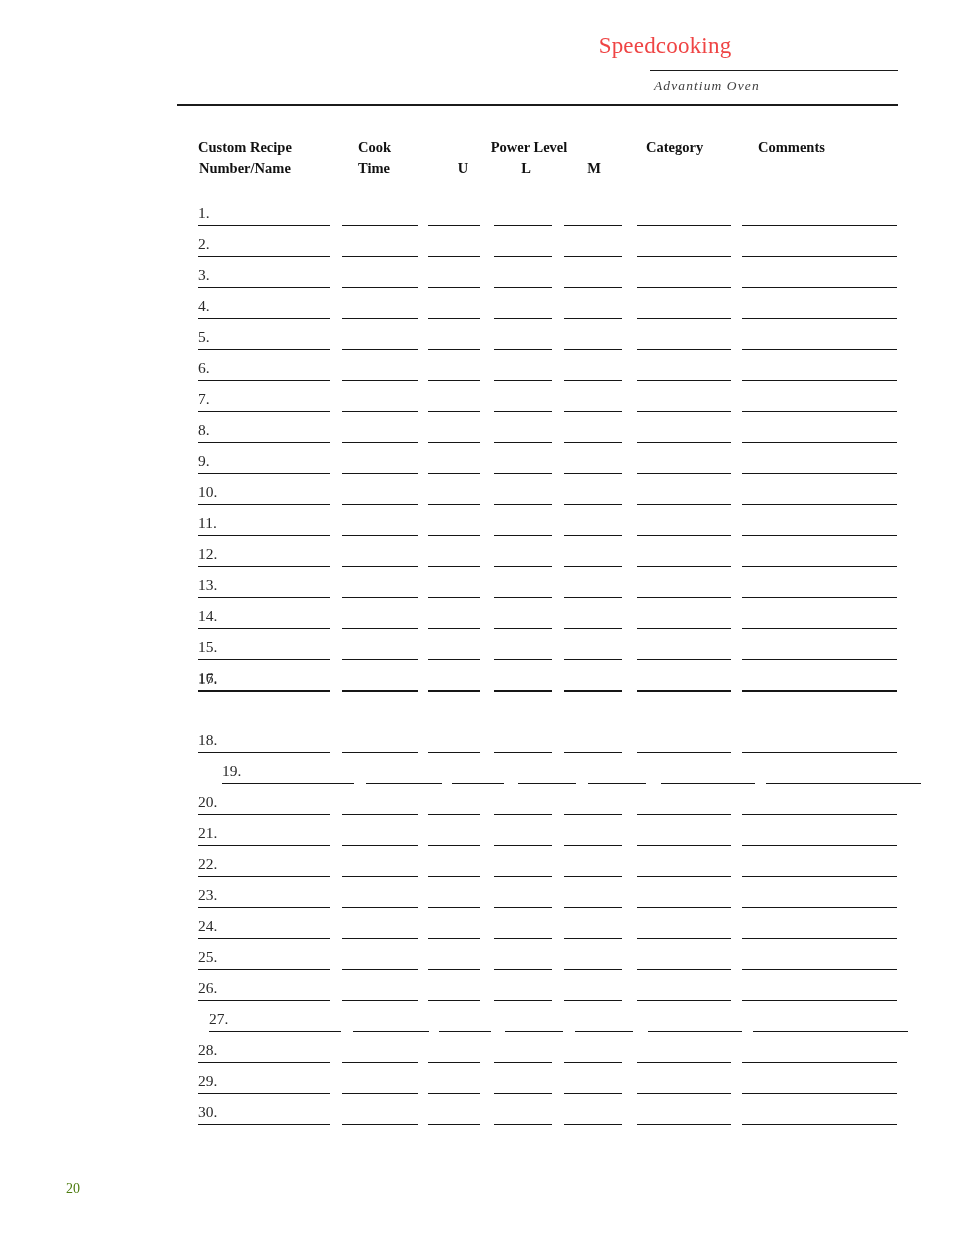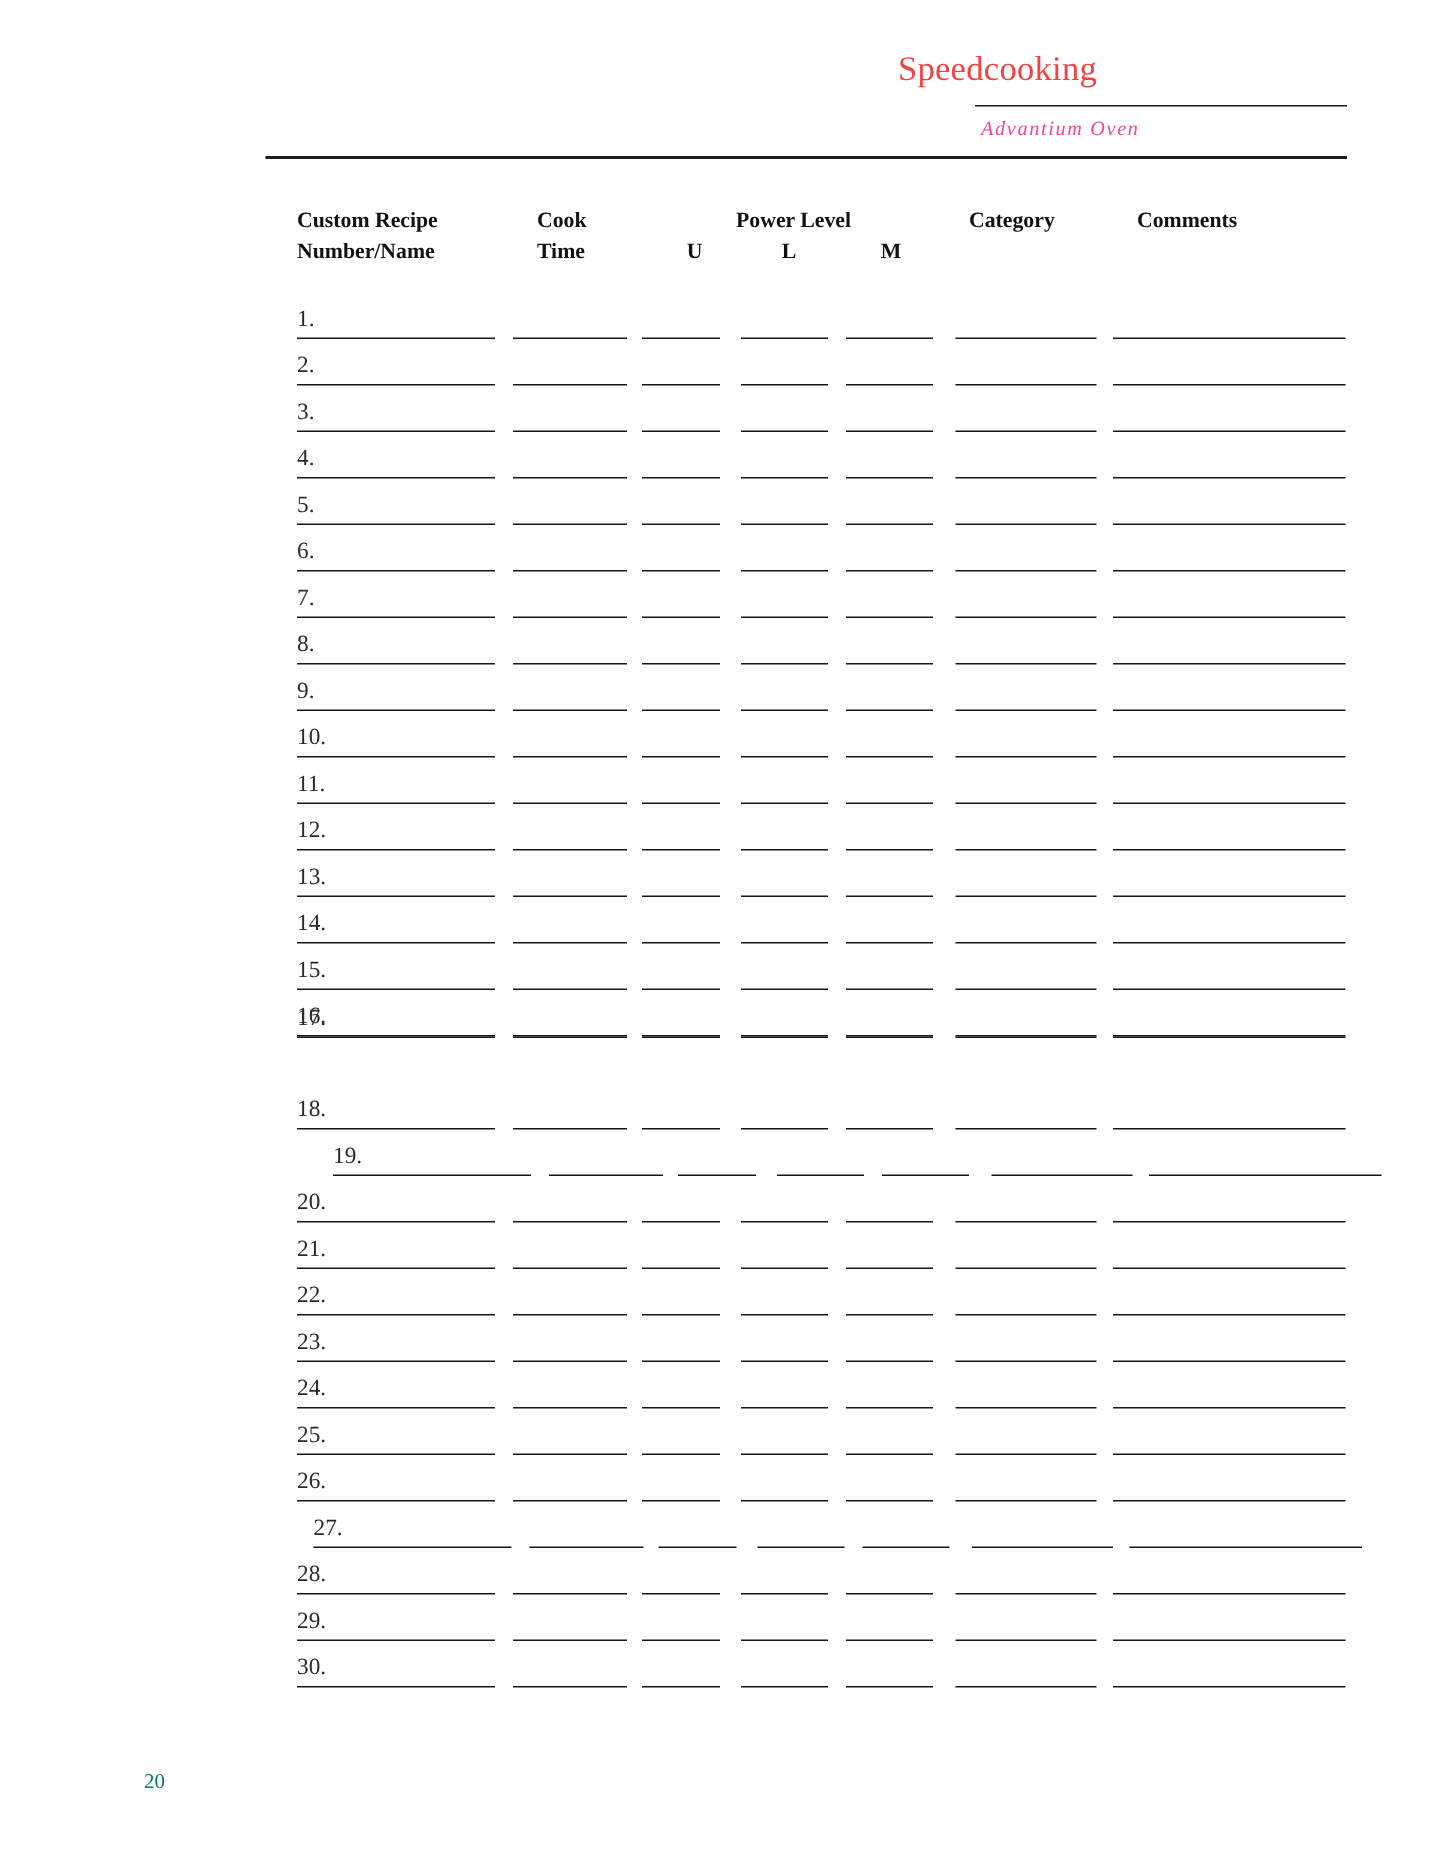--- a/index.html
+++ b/index.html
@@ -39,21 +39,21 @@
     height: 1px;
     background: #1b1b1b;
   }
   #doc-subtitle {
     position: absolute;
     left: 654px;
     top: 78px;
     font-size: 13.5px;
     font-style: italic;
     letter-spacing: 1.1px;
-    color: #ec4899;
+    color: #404040;
     white-space: nowrap;
   }
   #header-rule {
     position: absolute;
     left: 177px;
     top: 104px;
     width: 721px;
     height: 2px;
     background: #1b1b1b;
   }
@@ -72,21 +72,21 @@
 
   
   .col-head {
     position: absolute;
     font-weight: bold;
     font-size: 14.5px;
     line-height: 21px;
     color: #111111;
     white-space: nowrap;
   }
-  #head-name   { left: 198px; top: 137px; }
+  #head-name   { left: 198px; top: 137px; text-align: center; }
   #head-time   { left: 358px; top: 137px; }
   #head-power  { left: 436px; top: 137px; width: 186px; text-align: center; }
   #head-u      { left: 437px; top: 158px; width: 52px; text-align: center; }
   #head-l      { left: 500px; top: 158px; width: 52px; text-align: center; }
   #head-m      { left: 568px; top: 158px; width: 52px; text-align: center; }
   #head-cat    { left: 646px; top: 137px; }
   #head-com    { left: 758px; top: 137px; }
 
   
   #rows {
@@ -121,22 +121,21 @@
   .seg-m    { left: 564px; width: 58px; }
   .seg-cat  { left: 637px; width: 94px; }
   .seg-com  { left: 742px; width: 155px; }
 
   
   #page-number {
     position: absolute;
     left: 66px;
     top: 1181px;
     font-size: 14px;
-    color: #0f766e;
-    margin-left: 30px;
+    color: #4d7c0f;
   }
 </style>
 </head>
 <body>
 
 <div id="page">
 
   <div id="doc-title">Speedcooking</div>
   <div id="subtitle-rule"></div>
   <div id="doc-subtitle">Advantium Oven</div>

